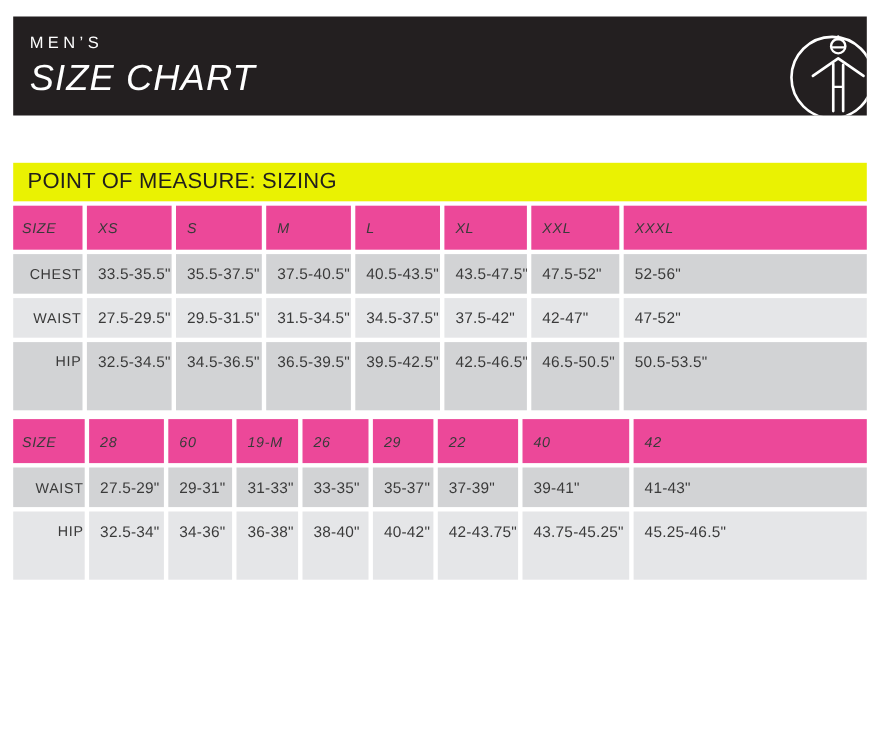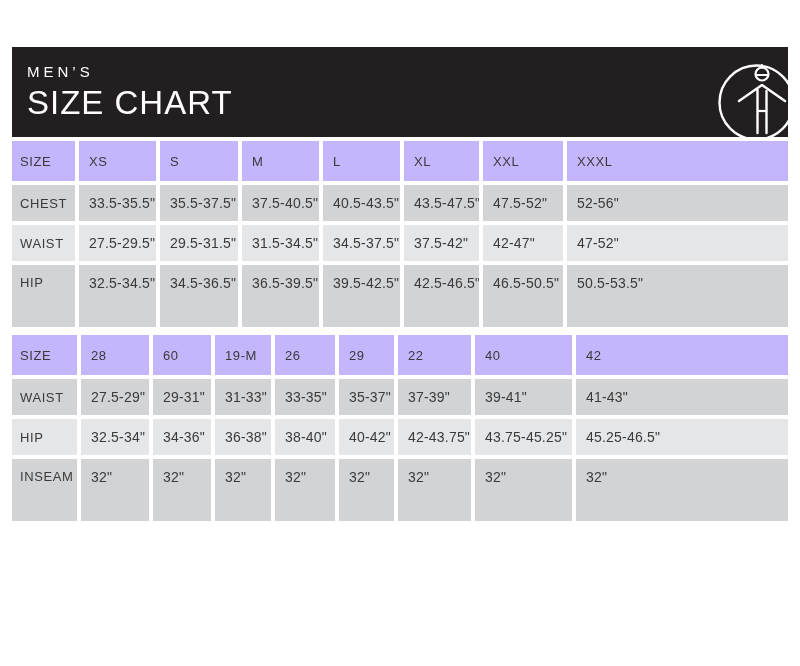--- a/index.html
+++ b/index.html
@@ -2,21 +2,21 @@
 <html><head>
 <meta charset="utf-8">
 <style>
   html,body{margin:0;padding:0;background:#ffffff;}
   body{
     width:800px;height:666px;
     font-family:"Liberation Sans", sans-serif;
     -webkit-font-smoothing:antialiased;
     overflow:hidden;
   }
-  .page{width:800px;height:487px;padding-top:15px;box-sizing:border-box;margin-top:32px;}
+  .page{width:800px;height:487px;padding-top:15px;box-sizing:border-box;}
 
   
   .band{
     position:relative;
     margin:0 12px;
     height:90px;
     background:#231f20;
     overflow:hidden;
     box-sizing:border-box;
     padding:17px 0 0 15px;
@@ -28,20 +28,21 @@
     font-weight:400;
     line-height:1;
   }
   .title{
     color:#ffffff;
     font-size:33px;
     letter-spacing:1px;
     font-weight:400;
     line-height:1;
     margin-top:7px;
+    font-style:italic;
   }
   .brand-icon{
     position:absolute;
     top:8px;
     right:-7px;
     width:84px;
     height:92px;
   }
 
   
@@ -75,30 +76,32 @@
     white-space:nowrap;
     overflow:hidden;
     color:#3a3a3a;
   }
   thead th{
     height:40px;
     font-weight:400;
     font-size:13px;
     letter-spacing:0.6px;
     vertical-align:middle;
-    background:#c4b5fd;
+    background:#ec4899;
     padding:0 0 0 10px;
+    font-style:italic;
   }
   thead th.lab{padding-left:8px;}
   tbody th.rl{
     font-weight:400;
     font-size:13px;
     letter-spacing:0.6px;
     padding-left:8px;
     background:#d2d3d5;
+    text-align:right;
   }
   tbody td{
     font-size:14px;
     letter-spacing:0.2px;
     padding-left:10px;
     background:#d2d3d5;
   }
   tbody tr{height:36px;}
   tbody tr.alt th.rl, tbody tr.alt td{background:#e5e6e8;}
   tbody tr:last-child{height:62px;}
@@ -121,20 +124,21 @@
       <circle cx="51" cy="19" r="6.5" stroke="#ffffff" stroke-width="2.2"></circle>
       <line x1="44.5" y1="20" x2="57.5" y2="20" stroke="#ffffff" stroke-width="2"></line>
       <line x1="51" y1="10.2" x2="51" y2="12.6" stroke="#ffffff" stroke-width="2.2" stroke-linecap="round"></line>
       <polyline points="28,46 51,30 74,46" stroke="#ffffff" stroke-width="2.4" stroke-linecap="round" stroke-linejoin="round"></polyline>
       <line x1="46.5" y1="35" x2="46.5" y2="78" stroke="#ffffff" stroke-width="2.4" stroke-linecap="round"></line>
       <line x1="55.5" y1="36" x2="55.5" y2="78" stroke="#ffffff" stroke-width="2.4" stroke-linecap="round"></line>
       <line x1="46.5" y1="56" x2="55.5" y2="56" stroke="#ffffff" stroke-width="2.2"></line>
     </svg>
   </div>
 
+  <div class="banner banner-1">POINT OF MEASURE: SIZING</div>
 
   <div class="tbl-wrap">
     <table class="t1">
       <colgroup>
         <col style="width:63px">
           <col style="width:77px">
           <col style="width:78px">
           <col style="width:77px">
         <col style="width:77px">
           <col style="width:75px">
@@ -231,28 +235,17 @@
           <th class="rl">HIP</th>
           <td>32.5-34"</td>
           <td>34-36"</td>
           <td>36-38"</td>
           <td>38-40"</td>
           <td>40-42"</td>
           <td>42-43.75"</td>
           <td>43.75-45.25"</td>
           <td>45.25-46.5"</td>
         </tr>
-        <tr>
-          <th class="rl">INSEAM</th>
-          <td>32"</td>
-          <td>32"</td>
-          <td>32"</td>
-          <td>32"</td>
-          <td>32"</td>
-          <td>32"</td>
-          <td>32"</td>
-          <td>32"</td>
-        </tr>
       </tbody>
     </table>
   </div>
 
 </div>
 
 </body></html>

